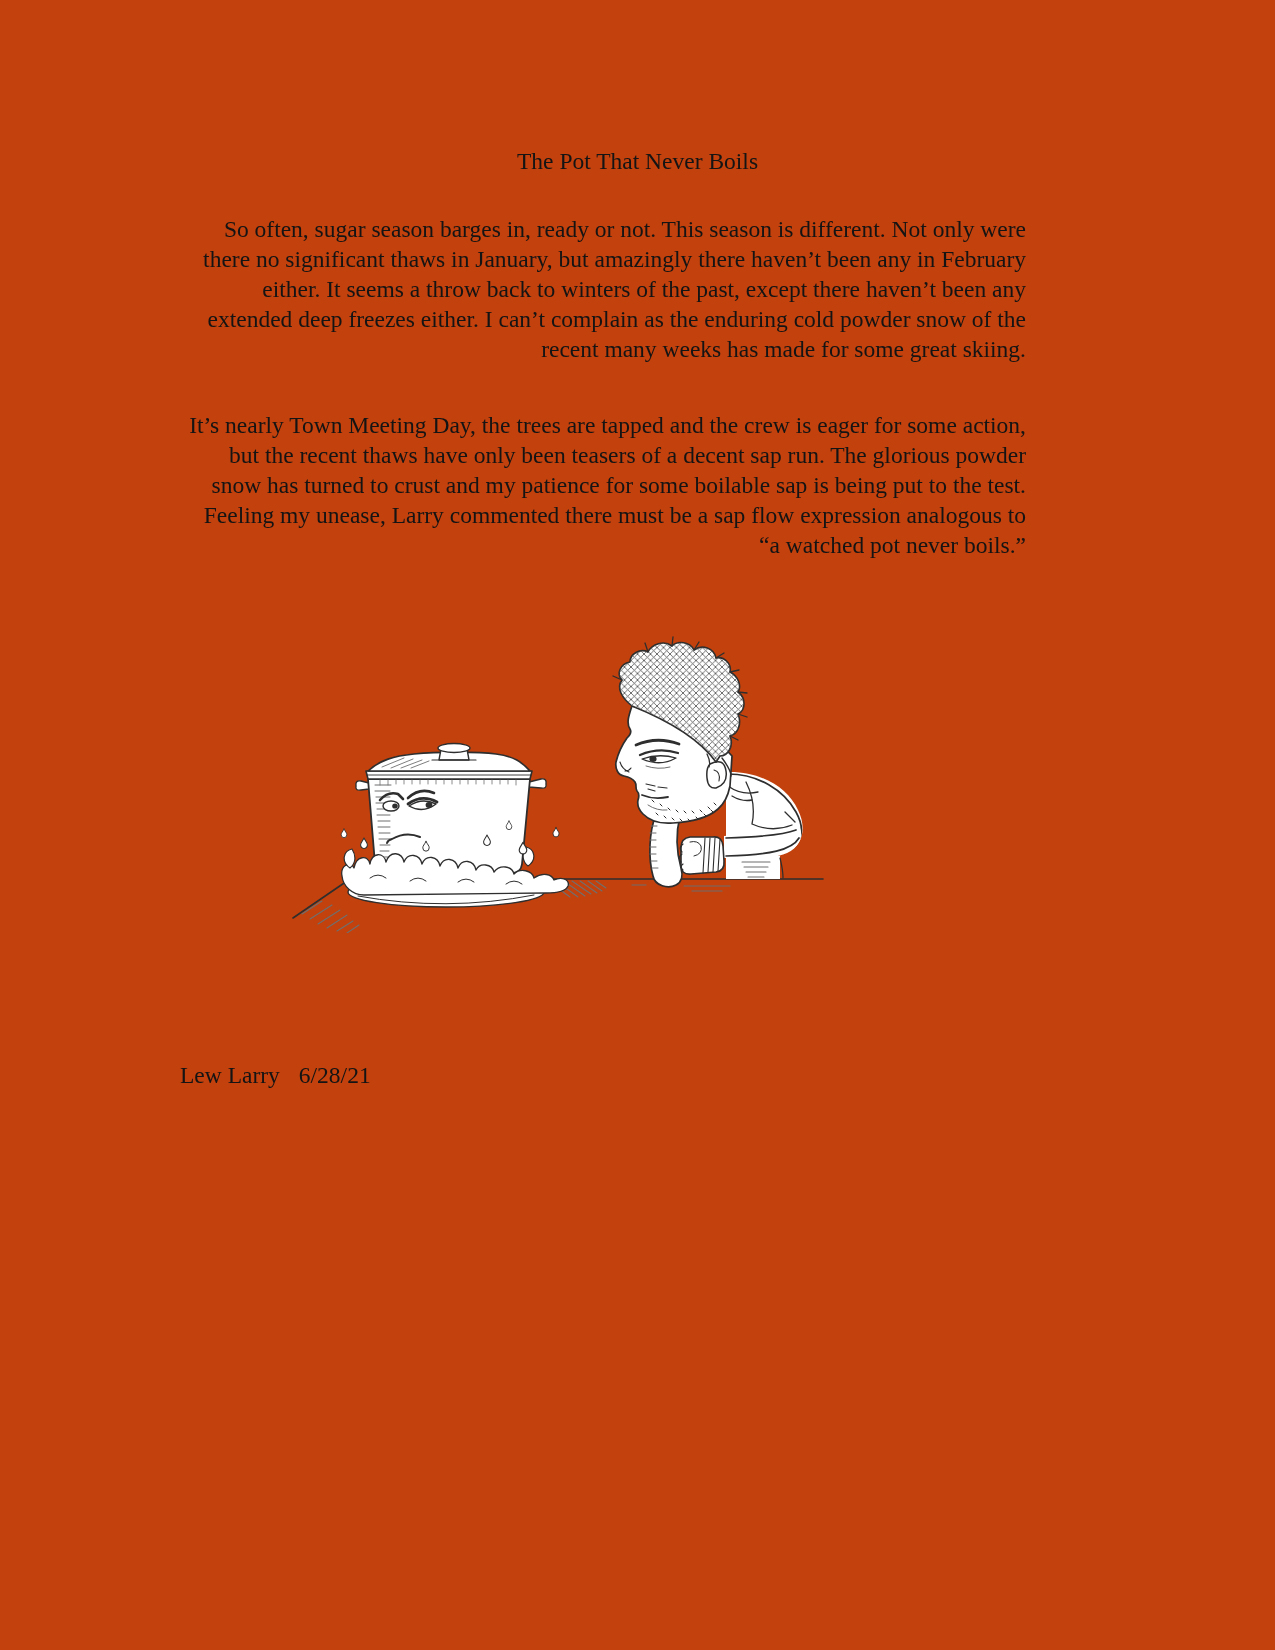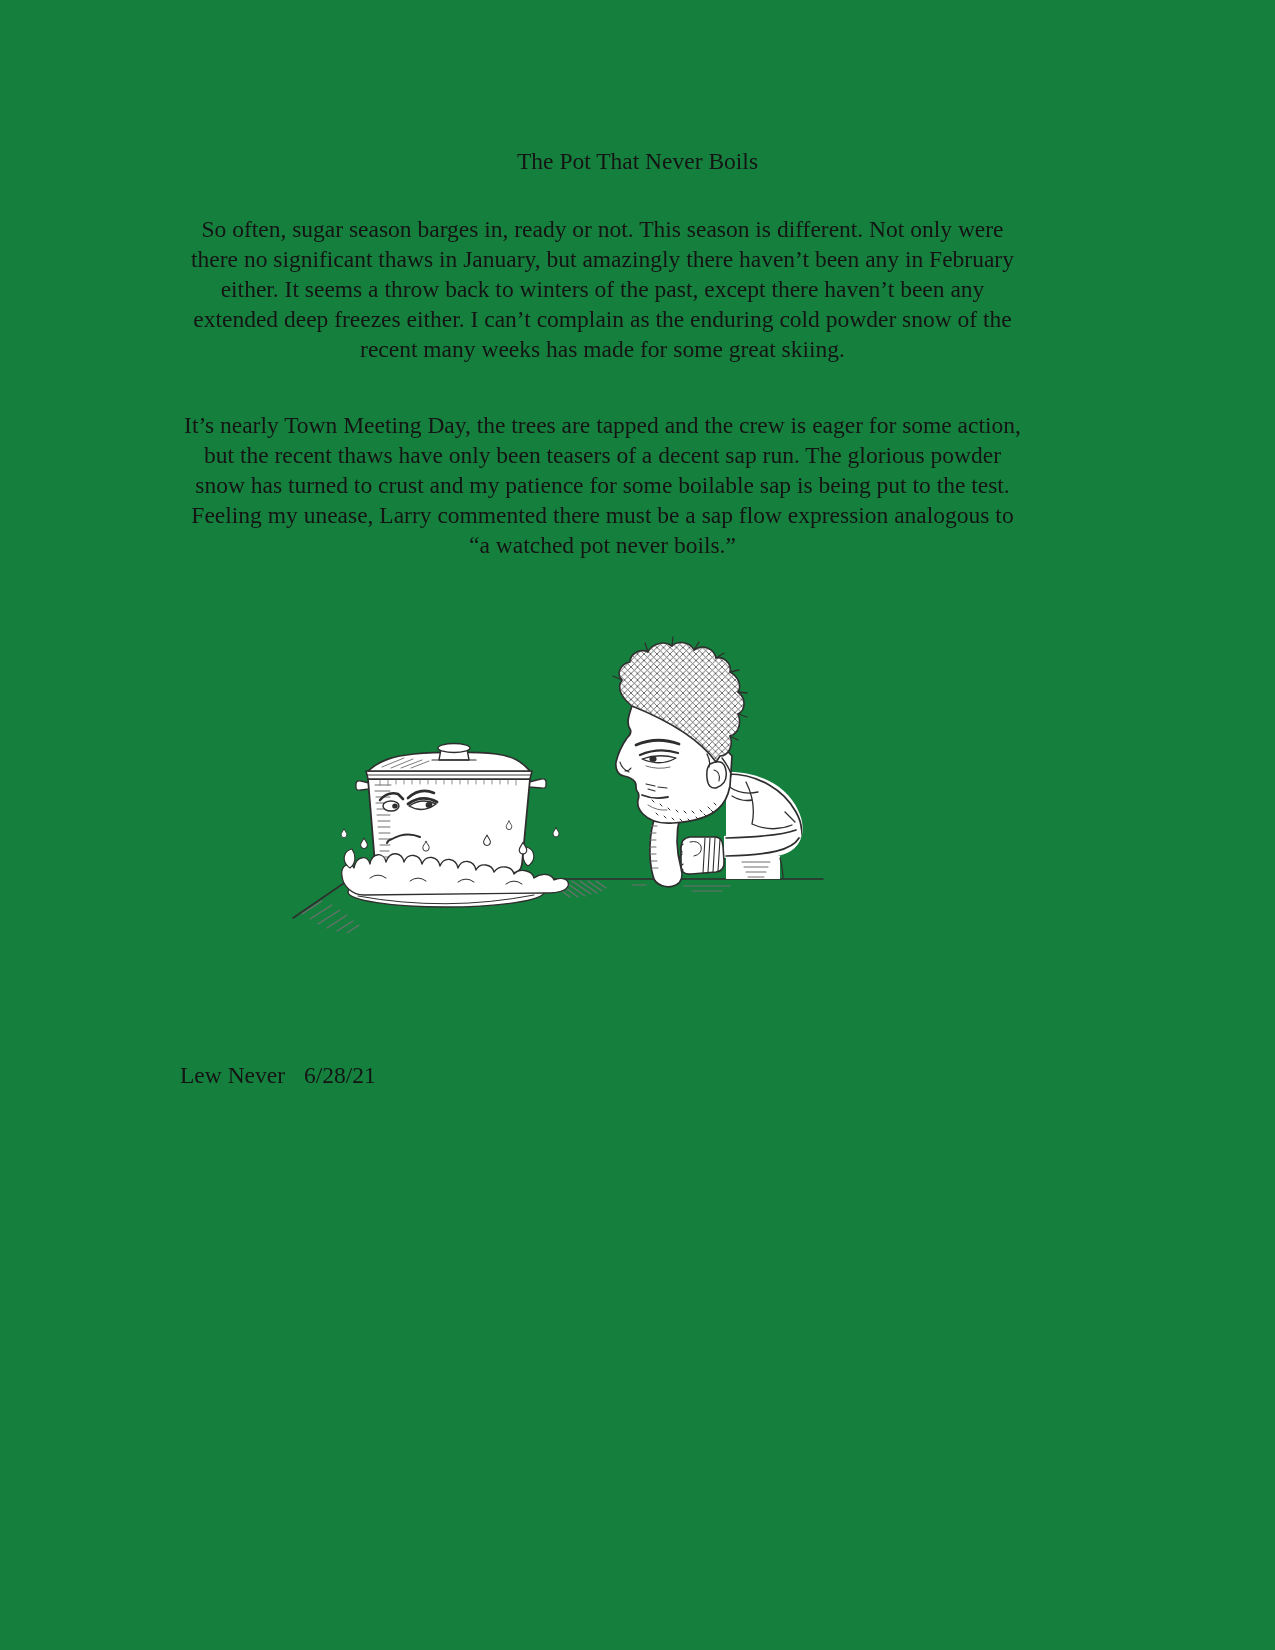--- a/index.html
+++ b/index.html
@@ -1,33 +1,33 @@
 <!DOCTYPE html>
 <html><head>
 <meta charset="utf-8">
 <style>
   html,body{margin:0;padding:0;background:#ffffff;}
   .page{
     position:relative;
     width:1275px;height:1650px;
-    background:#15803d;
+    background:#c2410c;
     font-family:"Liberation Serif","DejaVu Serif",serif;
     color:#141414;
     overflow:hidden;
   }
   .doc-title{
     position:absolute;top:146px;left:0;width:1275px;
     text-align:center;
     font-size:23.5px;line-height:30px;
     white-space:pre;
   }
   .doc-body{
     position:absolute;top:214px;left:179px;width:847px;
     font-size:23.5px;line-height:30px;
-    text-align:center;
+    text-align:right;
   }
   .doc-body p{margin:0;}
   .doc-body p + p{margin-top:46px;}
   .illustration{
     position:absolute;left:280px;top:628px;
     width:545px;height:305px;
   }
   .signature{
     position:absolute;top:1060px;left:180px;
     font-size:23.5px;line-height:30px;
@@ -169,16 +169,16 @@
           <path class="ink" stroke-width="1.3" d="M342,52 l-9,-4 M368,24 l-3,-9 M392,18 l1,-9 M414,22 l5,-8 M436,30 l8,-5 M450,44 l9,-2 M458,64 l9,1 M458,86 l9,3 M450,108 l8,4 M427,126 q4,8 2,13"></path>
           <path class="ink" stroke-width="1.4" d="M442,130 C448,138 451,143 451,148"></path>
         </g>
       </g>
 
       <path class="lite" stroke-width="1.2" d="M404,258 h46 M412,263 h30 M352,257 h14"></path>
     </g>
   </svg>
 
   <div class="signature">
-    <span>Lew Never</span><span class="date">6/28/21</span>
+    <span>Lew Larry</span><span class="date">6/28/21</span>
   </div>
 
 </div>
 
 </body></html>

